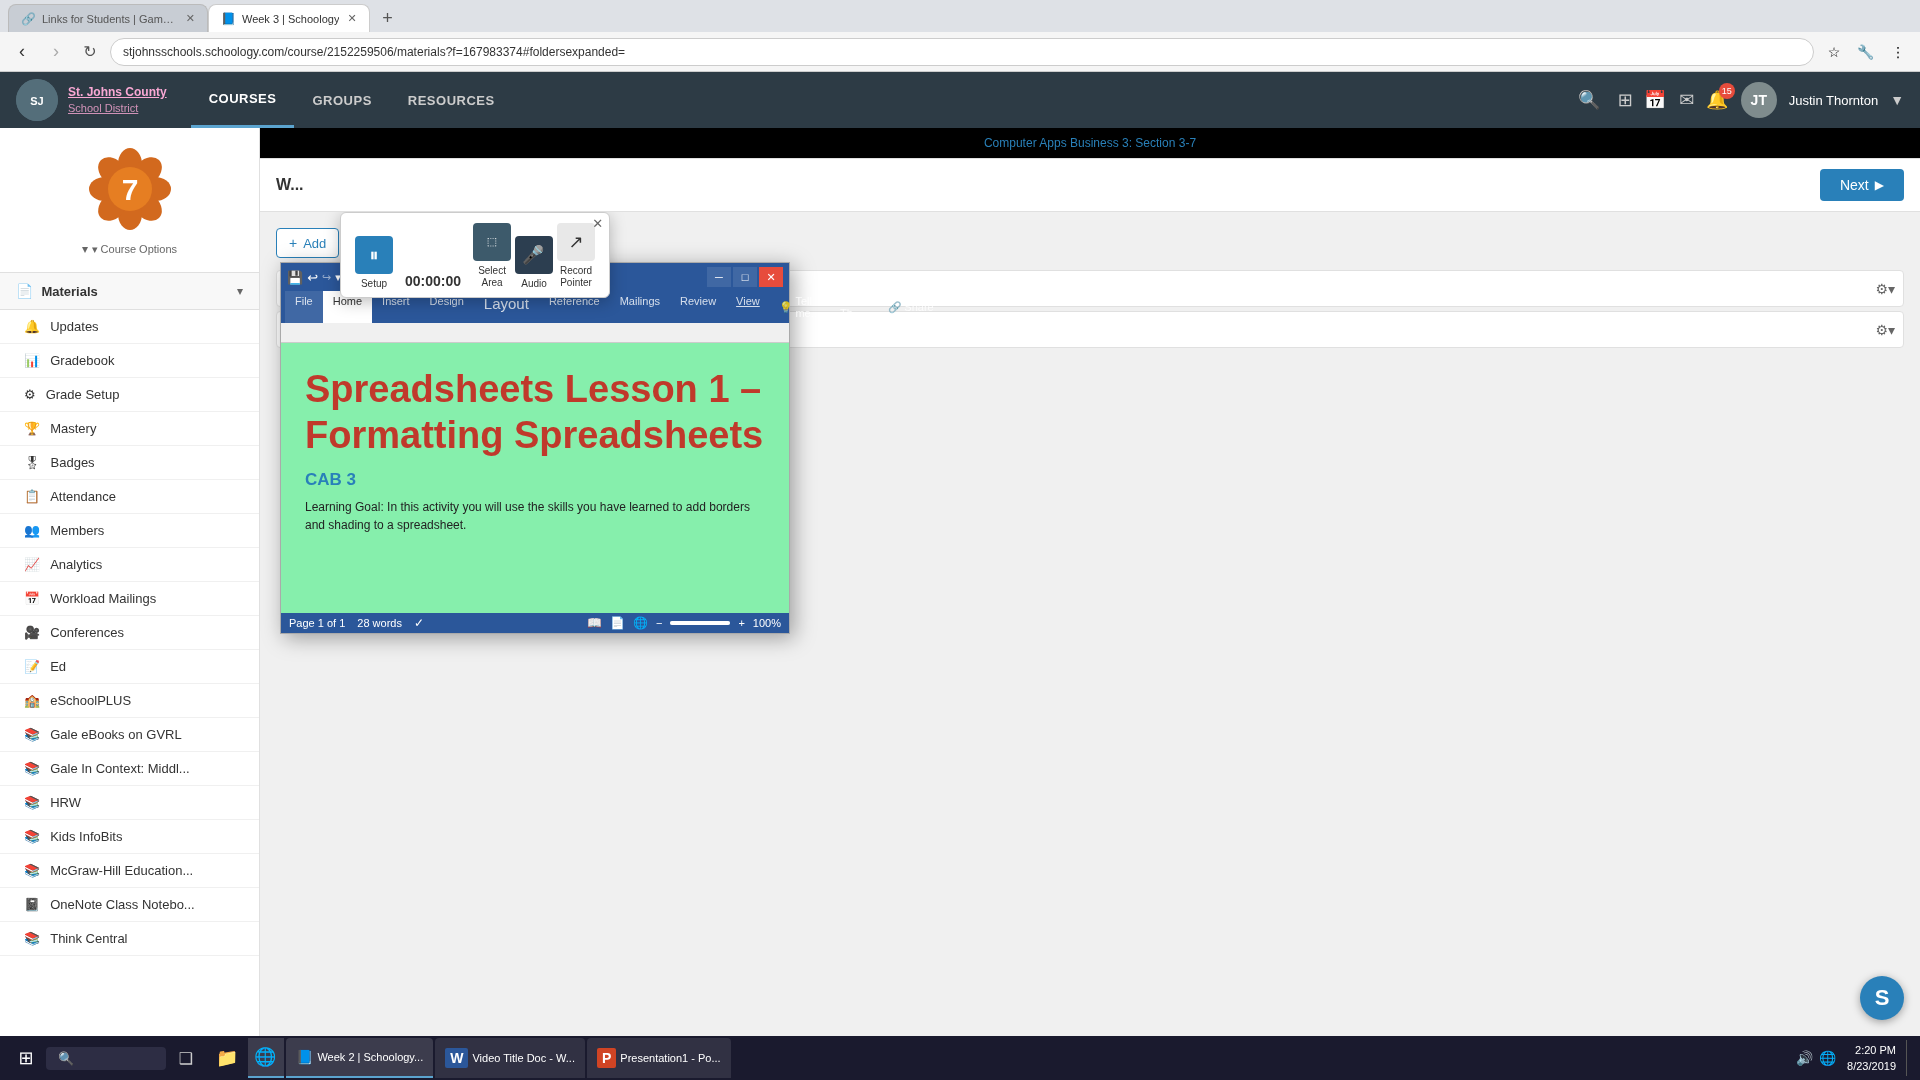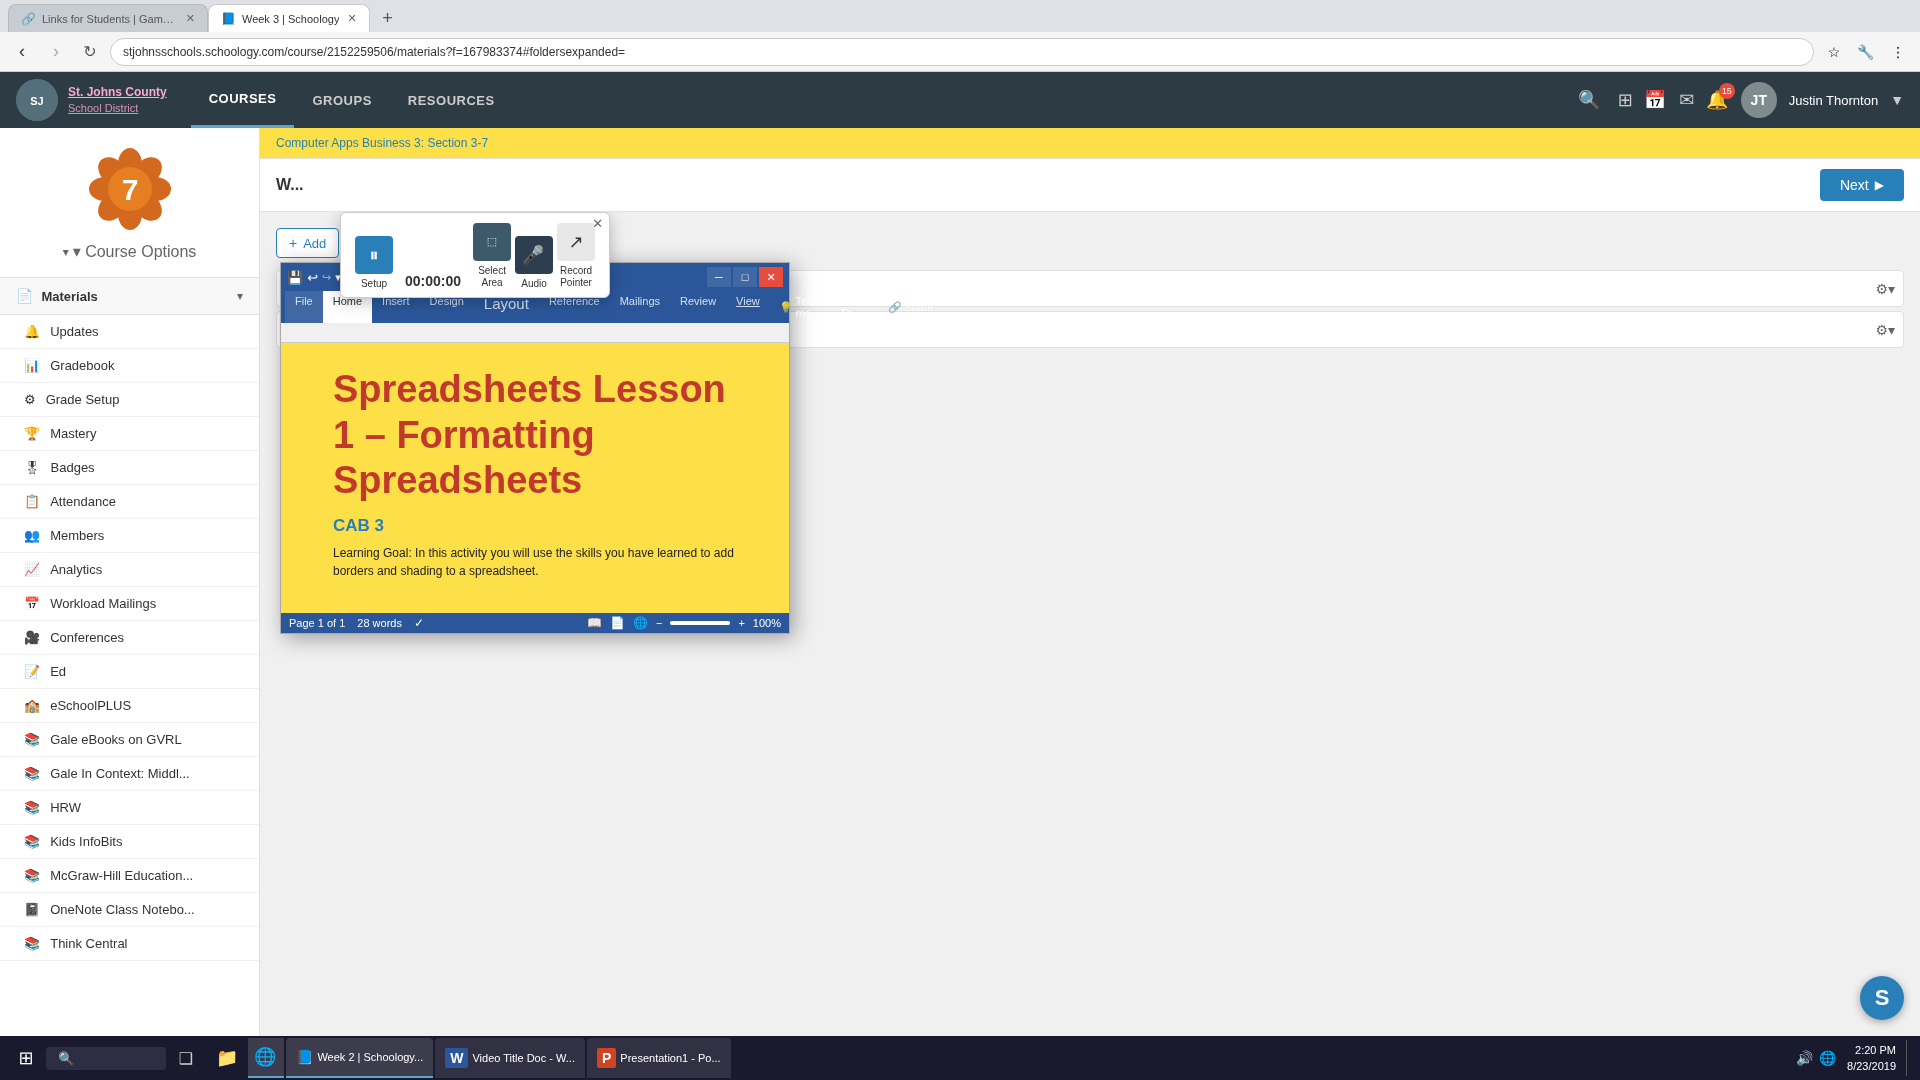--- a/index.html
+++ b/index.html
@@ -94,21 +94,21 @@
           <ellipse cx="45" cy="20" rx="12" ry="16" fill="#d2691e" transform="rotate(180 45 45)"></ellipse>
           <ellipse cx="45" cy="20" rx="12" ry="16" fill="#d2691e" transform="rotate(225 45 45)"></ellipse>
           <ellipse cx="45" cy="20" rx="12" ry="16" fill="#d2691e" transform="rotate(270 45 45)"></ellipse>
           <ellipse cx="45" cy="20" rx="12" ry="16" fill="#d2691e" transform="rotate(315 45 45)"></ellipse>
           <circle cx="45" cy="45" r="22" fill="#e67e22"></circle>
           <text x="45" y="56" text-anchor="middle" fill="white" font-size="30" font-weight="bold">7</text>
         </svg>
       </div>
       <div style="font-size:12px; color:#666; cursor:pointer; display:flex; align-items:center; gap:4px; justify-content:center;">
         <span>▾</span>
-        <span style="font-size:16px;">▾ Course Options</span>
+        <span style="font-size:11px;">▾ Course Options</span>
       </div>
     </div>
 
     <div style="display:flex; align-items:center; justify-content:space-between; padding:10px 16px; background:#f8f8f8; border-bottom:1px solid #e0e0e0; cursor:pointer;">
       <div style="display:flex; align-items:center; gap:8px;">
         <span style="font-size:14px;">📄</span>
         <span style="font-size:13px; font-weight:600; color:#333;">Materials</span>
       </div>
       <span style="color:#666; font-size:12px;">▾</span>
     </div>
@@ -188,21 +188,21 @@
       </div>
       <div style="display:flex; align-items:center; gap:10px; padding:9px 16px 9px 24px; font-size:13px; color:#333; cursor:pointer; border-bottom:1px solid #f0f0f0;">
         <span style="font-size:13px;">📚</span>
         <span>Think Central</span>
       </div>
     </div>
   </div>
 
   <div style="flex:1; display:flex; flex-direction:column; overflow:hidden; background:#f0f0f0; position:relative;">
 
-    <div style="padding:8px 16px; font-size:12px; color:#666; background:#fde047; border-bottom:1px solid #e0e0e0;">
+    <div style="padding:8px 16px; font-size:12px; color:#666; background:#000000; border-bottom:1px solid #e0e0e0;text-align:center;">
       <a style="color:#2980b9; cursor:pointer; text-decoration:none;">Computer Apps Business 3: Section 3-7</a>
     </div>
 
     <div style="display:flex; align-items:center; justify-content:space-between; padding:10px 16px; background:white; border-bottom:1px solid #e0e0e0;">
       <span style="font-size:16px; font-weight:bold; color:#333;">W...</span>
       <button style="background:#2980b9; color:white; border:none; padding:8px 20px; border-radius:4px; cursor:pointer; font-size:14px; display:flex; align-items:center; gap:6px;">
         <span>Next</span>
         <span style="font-size:12px;">▶</span>
       </button>
     </div>
@@ -286,21 +286,21 @@
           <div style="padding:4px 10px; font-size:11px; color:rgba(255,255,255,0.8); cursor:pointer;">Mailings</div>
           <div style="padding:4px 10px; font-size:11px; color:rgba(255,255,255,0.8); cursor:pointer;">Review</div>
           <div style="padding:4px 10px; font-size:11px; color:rgba(255,255,255,0.8); cursor:pointer;text-decoration:underline;">View</div>
           <div style="padding:4px 10px; font-size:11px; color:rgba(255,255,255,0.8); cursor:pointer; display:flex; align-items:center; gap:2px;"><span>💡</span>Tell me...</div>
           <div style="padding:4px 10px; font-size:11px; color:rgba(255,255,255,0.8); cursor:pointer;">Justin Th...</div>
           <div style="padding:4px 10px; font-size:11px; color:rgba(255,255,255,0.8); cursor:pointer; display:flex; align-items:center; gap:2px;"><span>🔗</span>Share</div>
         </div>
 
         <div style="height:20px; background:#f0f0f0; border-bottom:1px solid #ccc;"></div>
 
-        <div style="padding:24px 52px; min-height:270px; background:#fde047; cursor:text;">
+        <div style="padding:24px 24px; min-height:270px; background:#86efac; cursor:text;">
           <div style="font-size:38px; font-weight:bold; color:#c0392b; line-height:1.2; margin-bottom:12px;">Spreadsheets Lesson 1 – Formatting Spreadsheets</div>
           <div style="font-size:17px; color:#2980b9; font-weight:bold; margin-bottom:8px;">CAB 3</div>
           <div style="font-size:12px; color:#222; line-height:1.5;">Learning Goal:  In this activity you will use the skills you have learned to add borders and shading to a spreadsheet.</div>
         </div>
 
         <div style="display:flex; align-items:center; padding:3px 8px; background:#2b579a; color:white; font-size:11px; gap:12px;">
           <span>Page 1 of 1</span>
           <span>28 words</span>
           <span style="font-size:12px;">✓</span>
           <div style="margin-left:auto; display:flex; align-items:center; gap:8px;">

